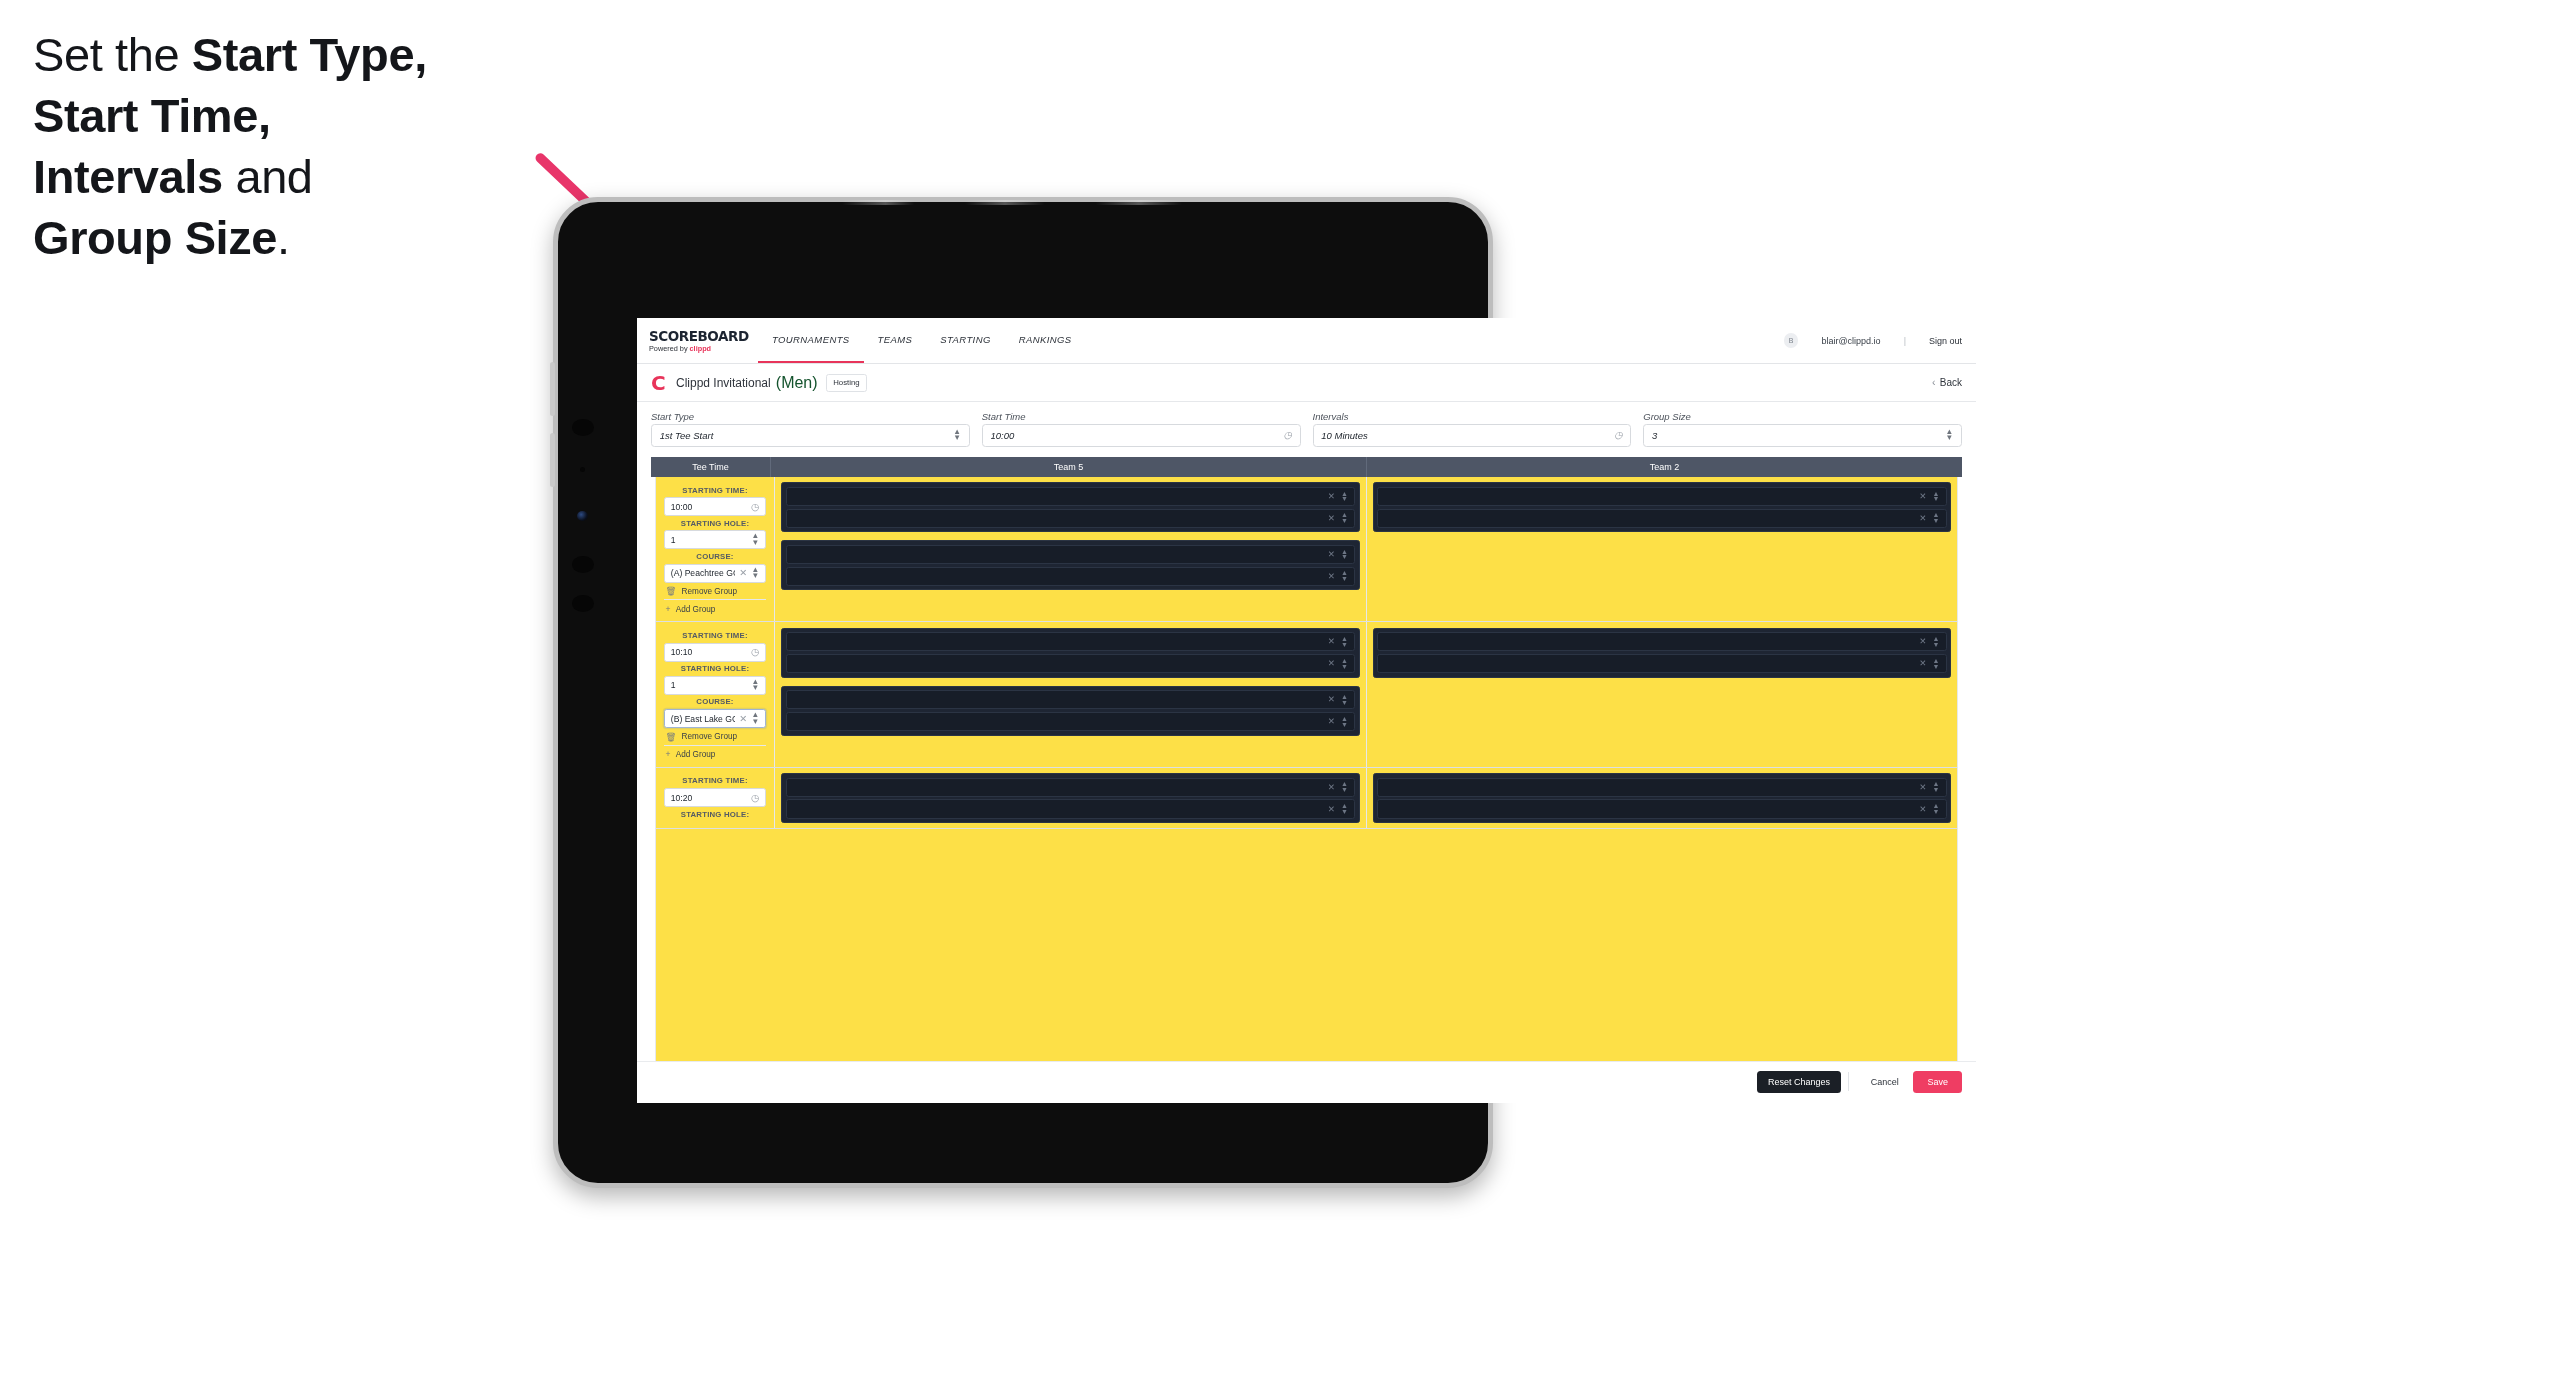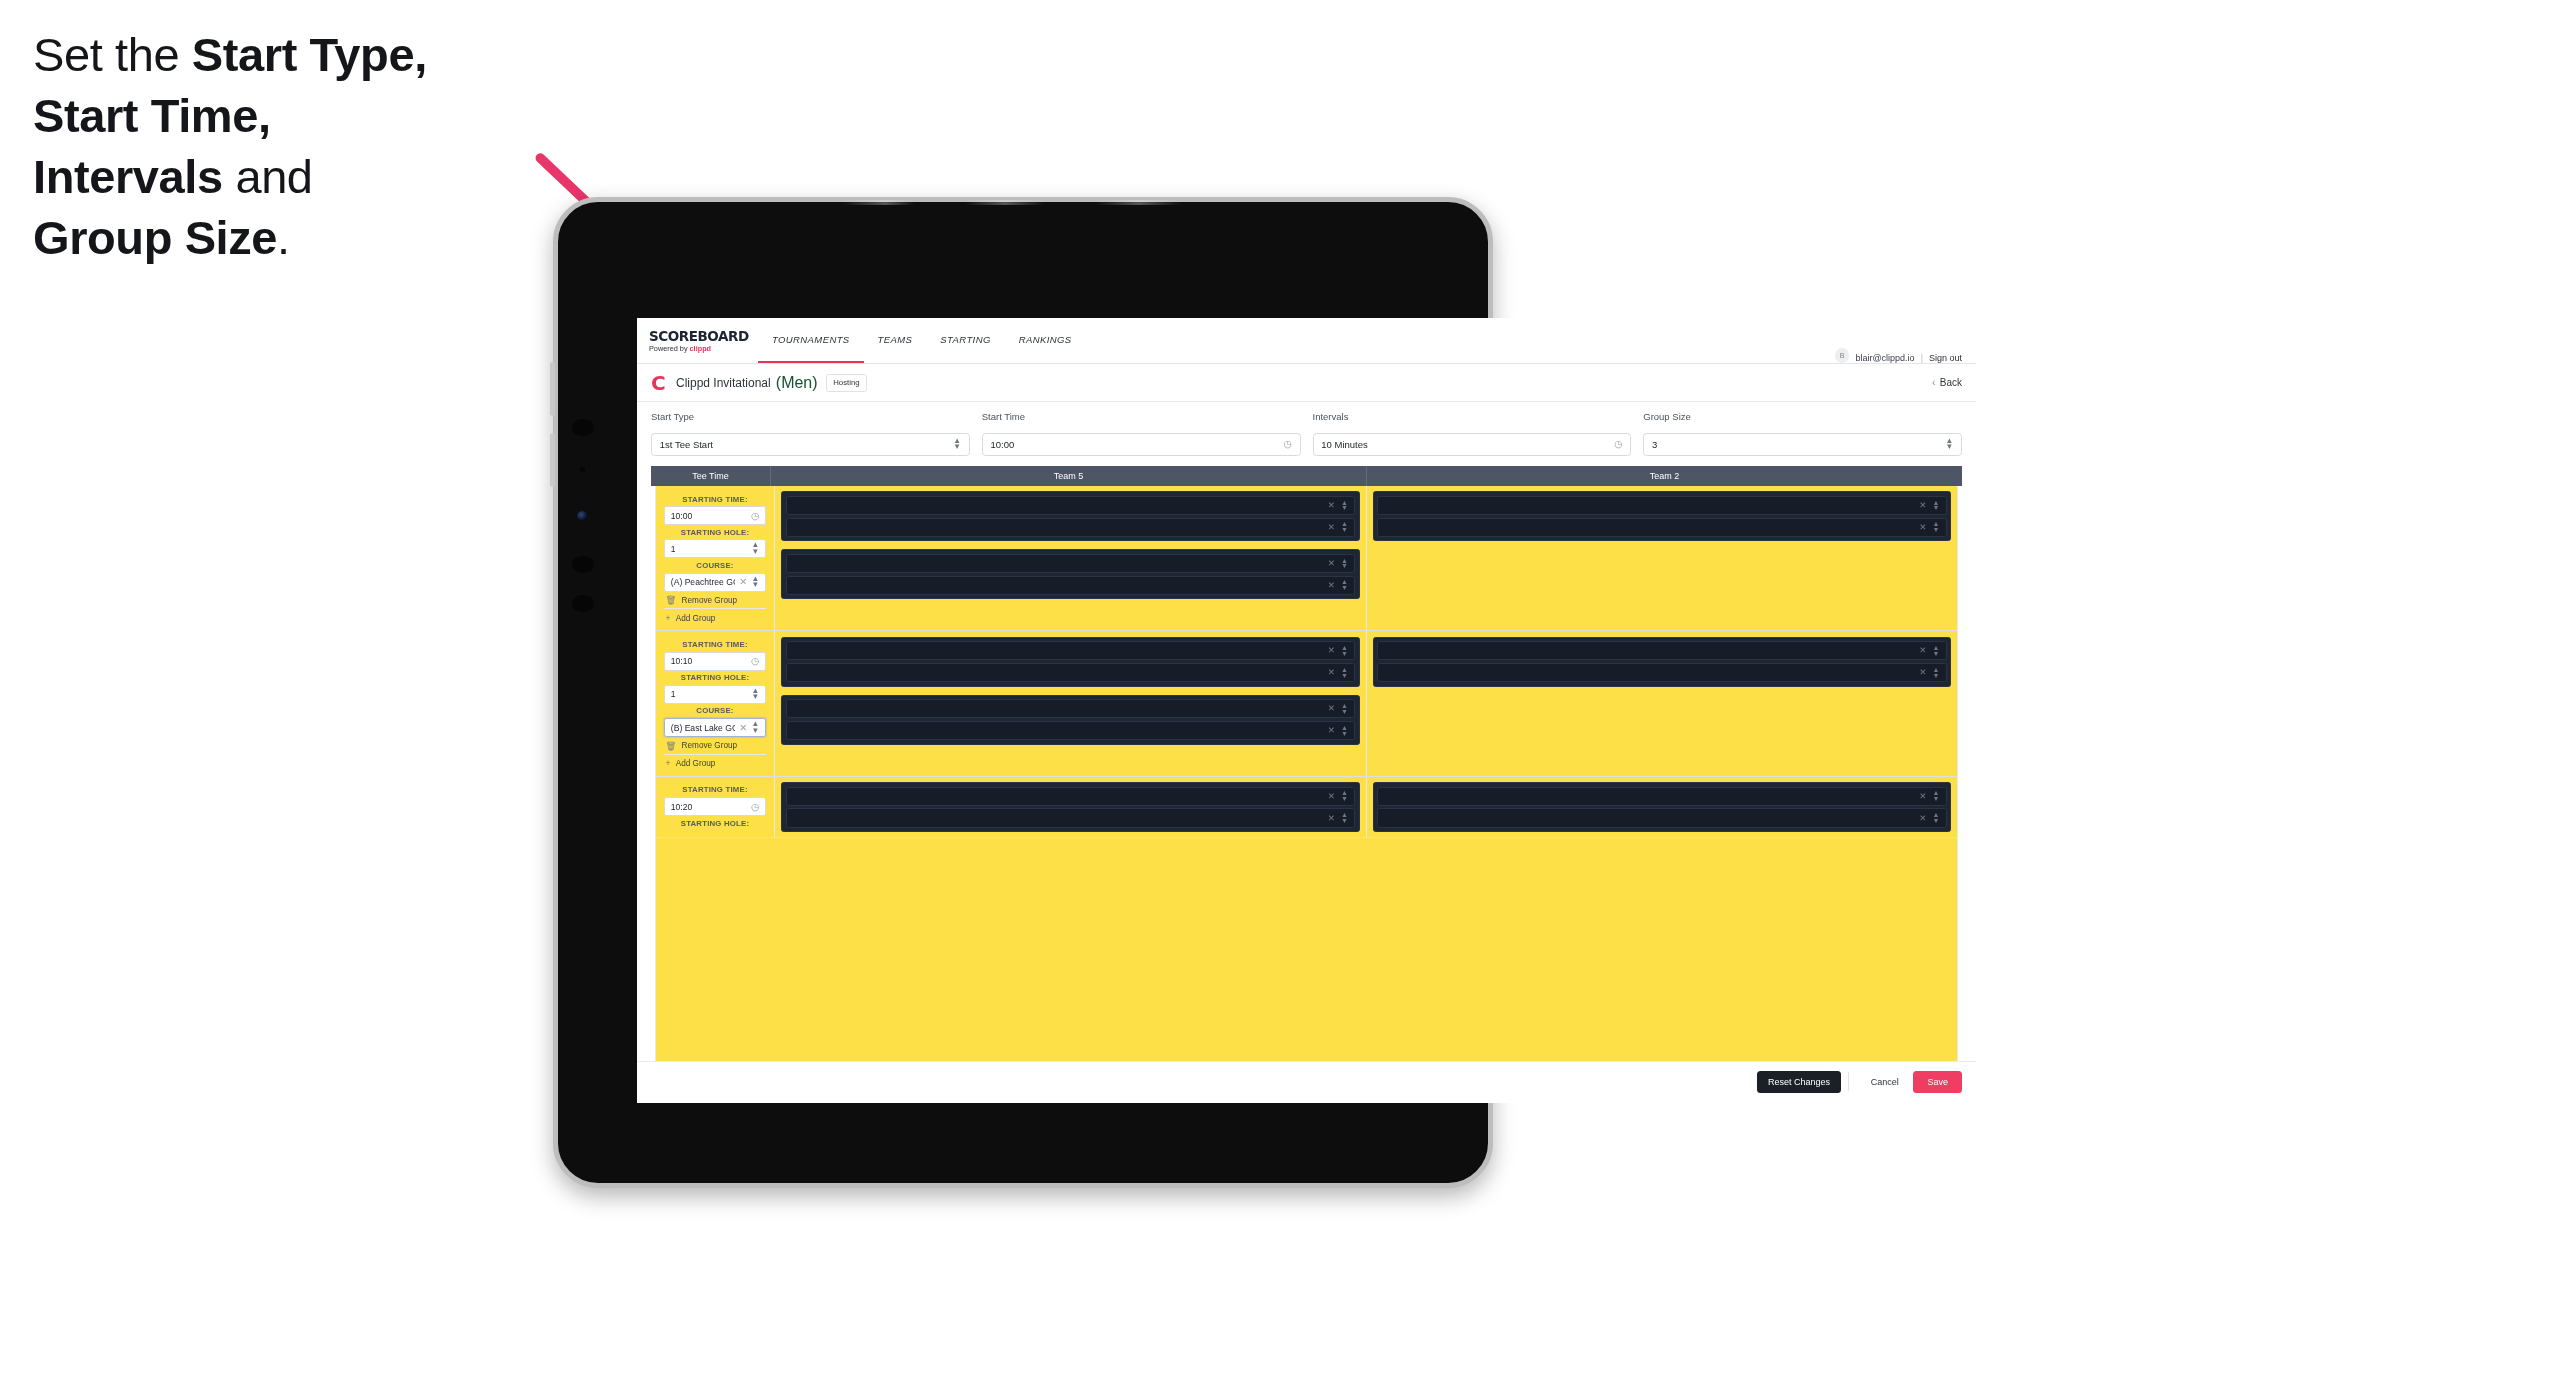--- a/index.html
+++ b/index.html
@@ -66,21 +66,21 @@
   .logo-sub em{font-style:normal;color:#e8345a;font-weight:700;}
 
   .navitems{display:flex;align-items:stretch;font-style:italic;}
   .navitem{
     display:flex;align-items:center;padding:0 14px;
     font-size:9.5px;letter-spacing:0.4px;color:#2b3038;cursor:pointer;
     border-bottom:2.2px solid transparent;box-sizing:border-box;
   }
   .navitem.active{border-bottom-color:#e8345a;}
   .nav-right{
-    margin-left:auto;display:flex;align-items:flex-end;gap:6px;padding-right:14px;
+    margin-left:auto;display:flex;align-items:center;gap:23px;padding-right:14px;
     font-size:9px;color:#3a4049;
   }
   .avatar{
     width:14.7px;height:14.7px;border-radius:50%;background:#eceef1;color:#7d838c;
     display:flex;align-items:center;justify-content:center;font-size:7px;
   }
   .nav-sep{color:#b9bdc3;}
   .signout{cursor:pointer;color:#2b3038;}
 
   
@@ -101,21 +101,21 @@
   .back{
     margin-left:auto;display:flex;align-items:center;gap:4.3px;
     font-size:10px;color:#2f343c;cursor:pointer;
   }
   .back .chev{font-size:10.4px;color:#8a9098;}
 
   
   .formrow{
     flex:0 0 auto;display:flex;gap:12px;padding:8.6px 14px 10.4px;background:#fff;
   }
-  .field{flex:1;display:flex;flex-direction:column;gap:11px;}
+  .field{flex:1;display:flex;flex-direction:column;gap:2px;font-style:italic;}
   .field-label{font-size:9.5px;color:#4c525b;}
   .ctl{
     height:23px;border:0.9px solid #d7dade;border-radius:3.5px;background:#fff;
     display:flex;align-items:center;padding:0 7.8px;box-sizing:border-box;
     font-size:9.5px;color:#222830;position:relative;cursor:pointer;
   }
   .ctl .val{flex:1;overflow:hidden;white-space:nowrap;}
   .ico{color:#9aa0a8;font-size:9.5px;line-height:1;flex:0 0 auto;}
   .spin{
     font-size:7.8px;color:#6f757d;line-height:.82;

